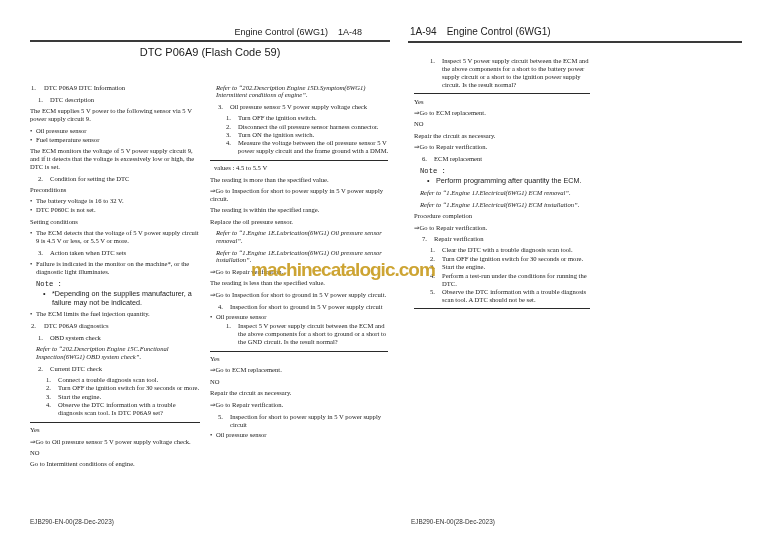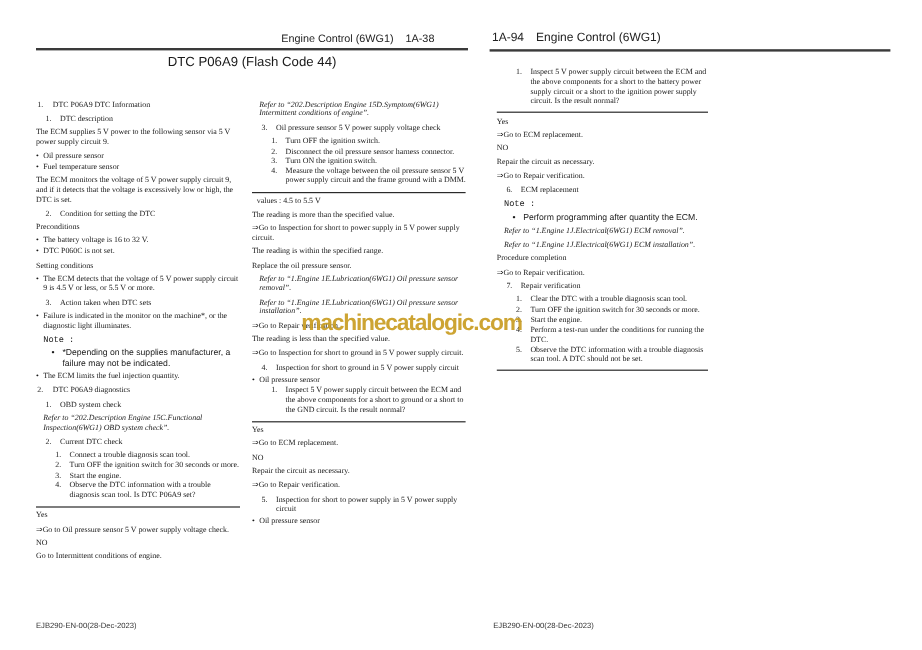--- a/index.html
+++ b/index.html
@@ -63,25 +63,25 @@
     position:absolute;left:251px;top:259px;z-index:10;
     font-family:"Liberation Sans",sans-serif;font-weight:700;
     font-size:19px;letter-spacing:-1px;opacity:0.9;white-space:nowrap;
   }
 </style>
 </head>
 <body>
 
 <div class="page" id="left-page">
   <div class="hdr">
-    <span>Engine Control (6WG1)</span><span class="gap"></span><span>1A-38</span>
+    <span>Engine Control (6WG1)</span><span class="gap"></span><span>1A-48</span>
   </div>
   <div class="hrule"></div>
   <div class="doc-title">
-    <div>DTC P06A9 (Flash Code 44)</div>
+    <div>DTC P06A9 (Flash Code 59)</div>
   </div>
   <div class="col" id="l-col1">
       <div class="sec">
         <span class="n">1.</span>
         <span class="t">DTC P06A9  DTC Information</span>
       </div>
       <div class="sub">
         <span class="n">1.</span>
         <span class="t">DTC description</span>
       </div>

